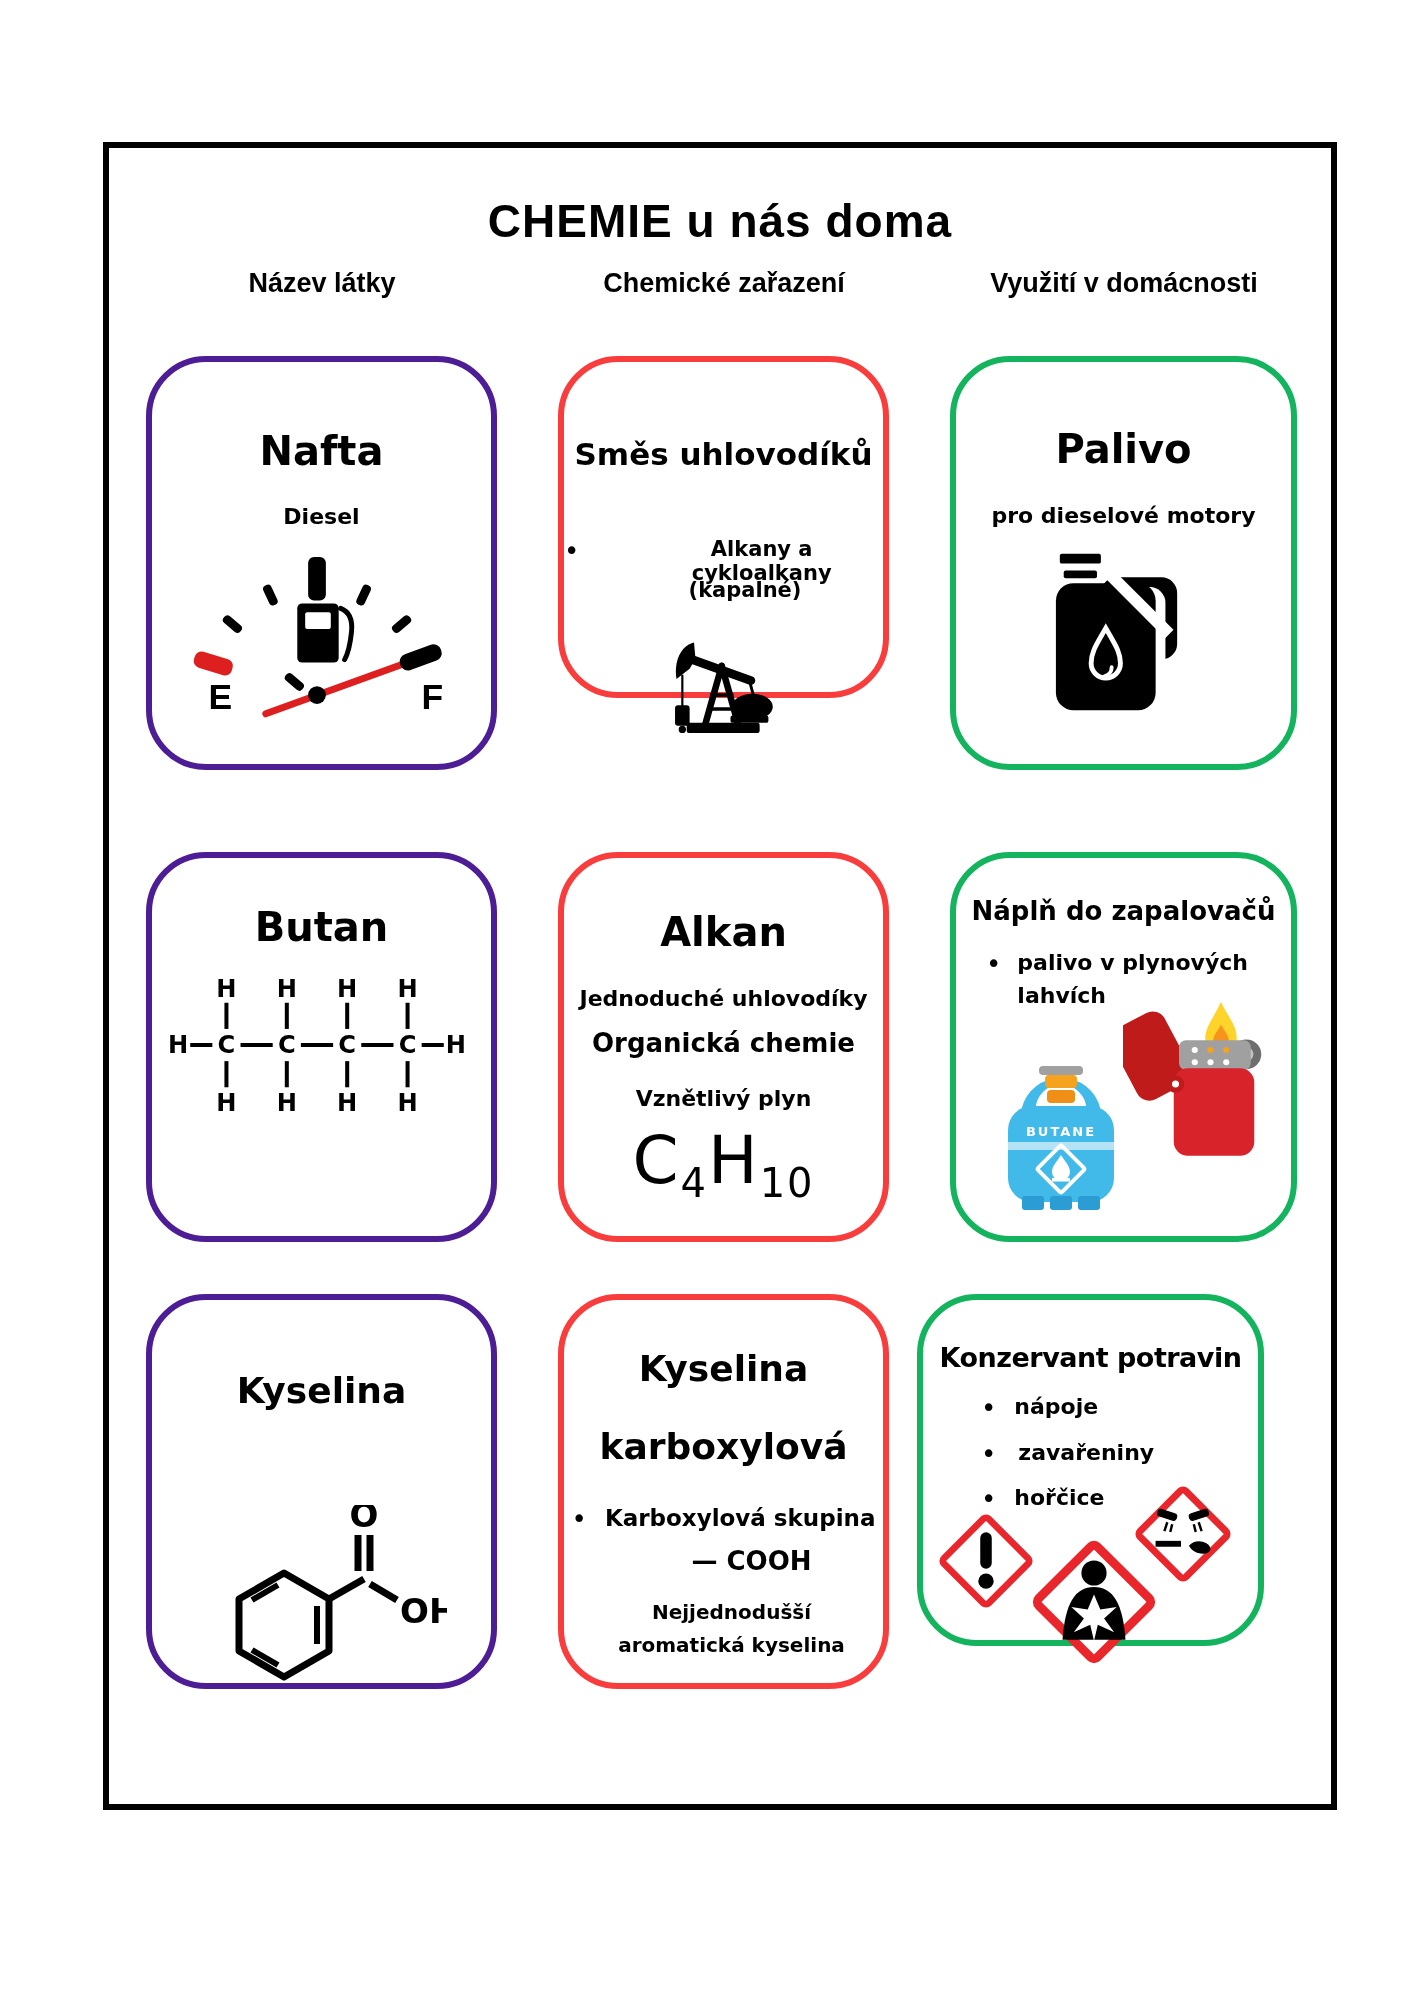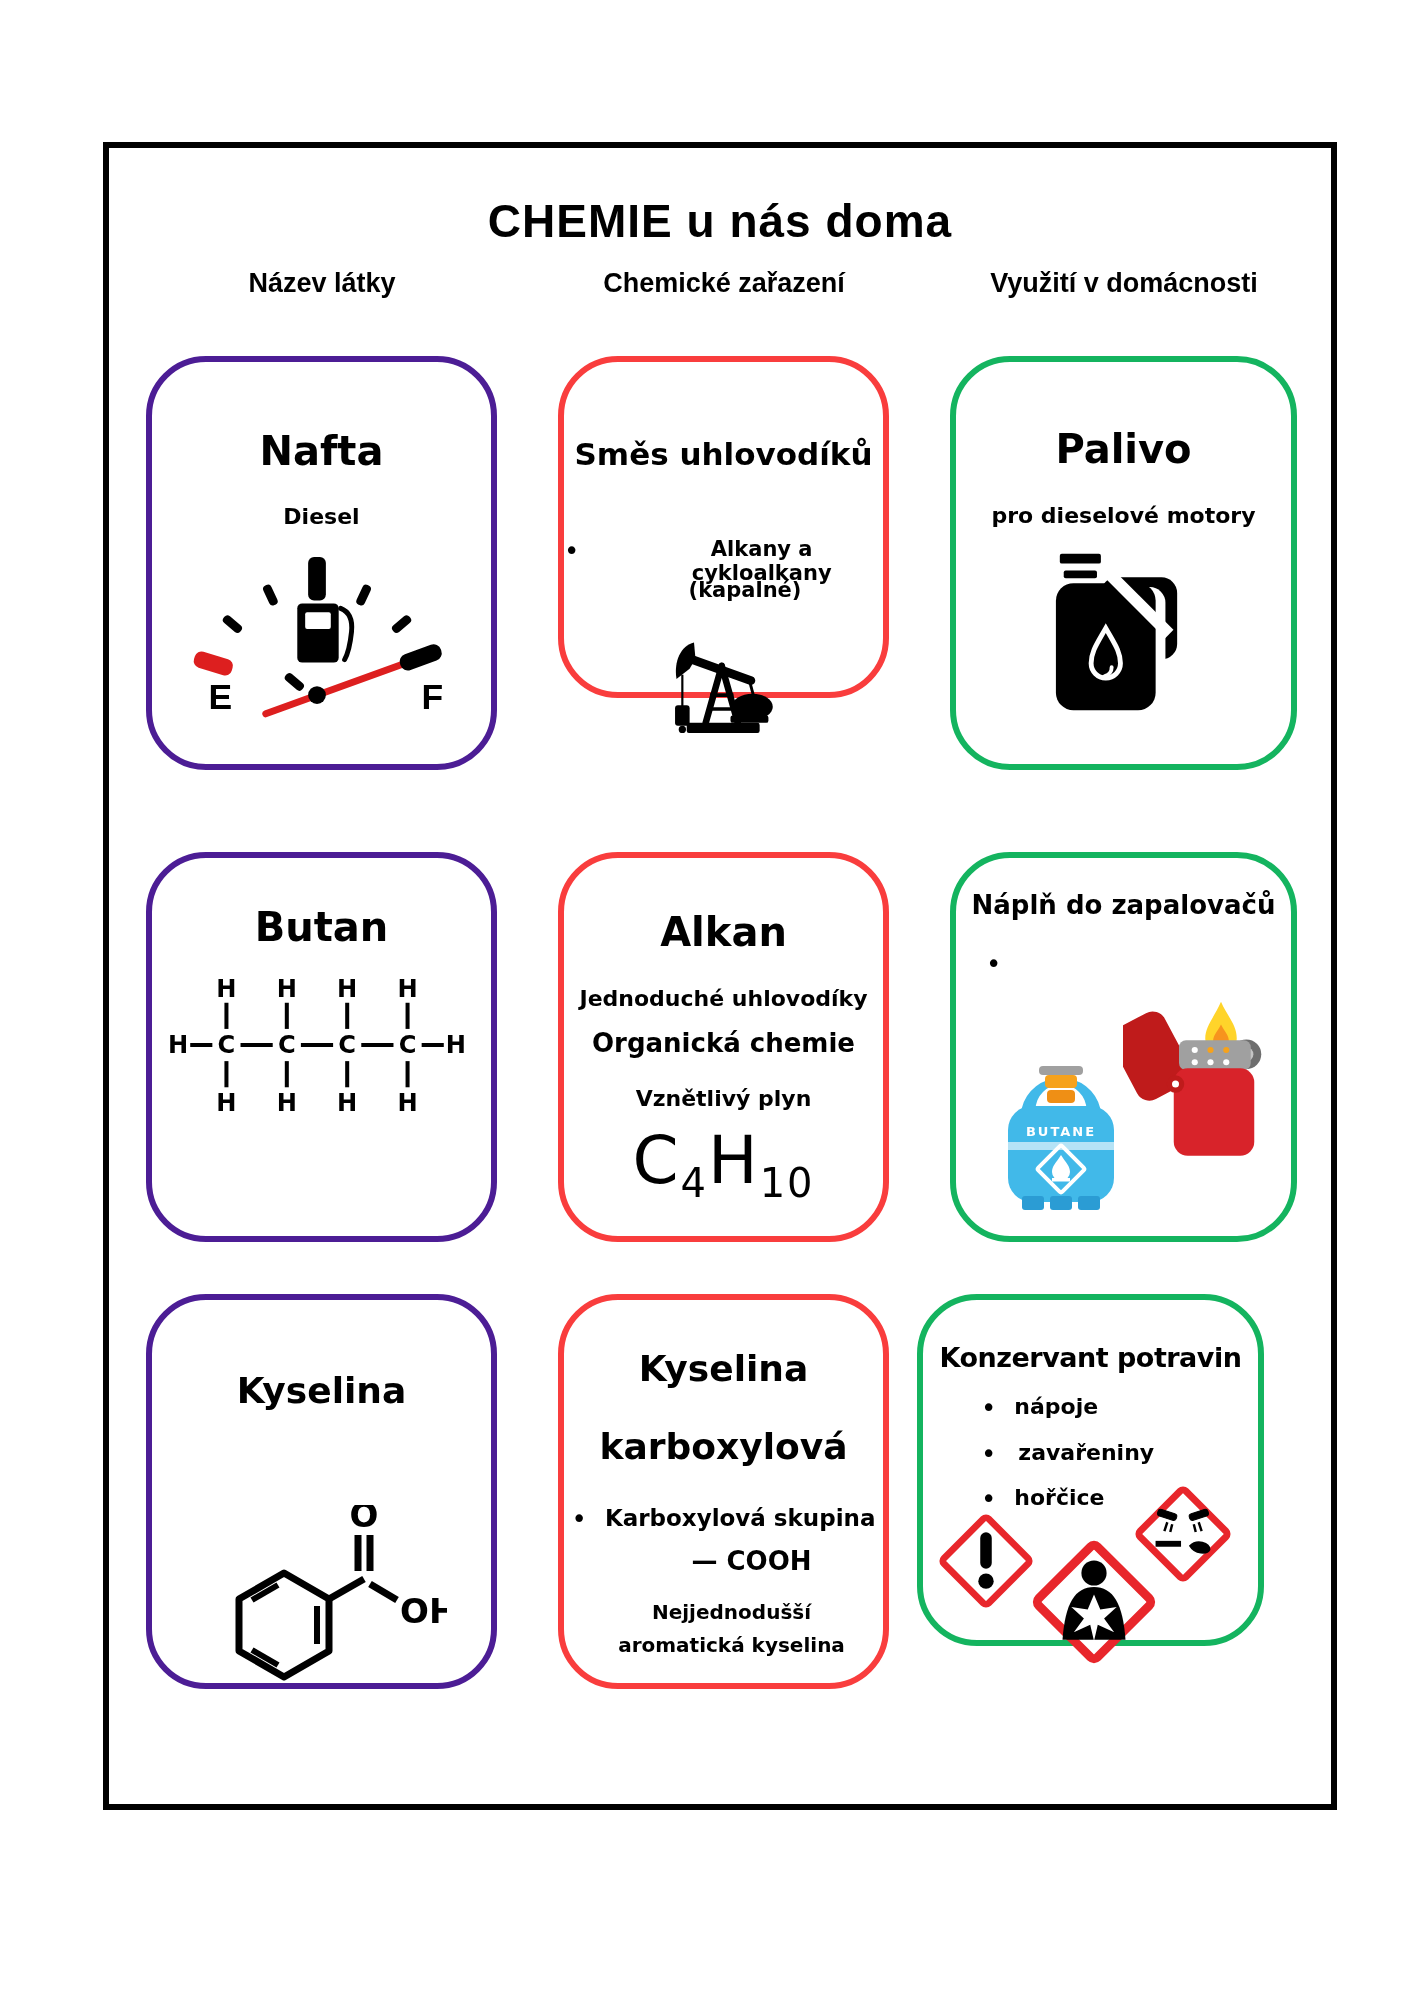--- a/index.html
+++ b/index.html
@@ -165,23 +165,27 @@
 
     <div class="card red" style="left:449px; top:704px; width:331px; height:390px;">
       <div class="abs t40" style="top:51px">Alkan</div>
       <div class="abs sub22" style="top:128px">Jednoduché uhlovodíky</div>
       <div class="abs t26" style="top:170px">Organická chemie</div>
       <div class="abs sub22" style="top:228px">Vznětlivý plyn</div>
       <div class="abs formula" style="top:264px"><span>C</span><sub>4</sub><span>H</span><sub>10</sub></div>
     </div>
 
     <div class="card green" style="left:841px; top:704px; width:347px; height:390px;">
-      <div class="abs t26" style="top:32px">Náplň do zapalovačů</div>
+      <div class="abs t26" style="top:38px">Náplň do zapalovačů</div>
       <div style="position:absolute; left:30px; top:92px; display:flex; gap:16px;">
         <span class="dot">•</span>
+        <span style="text-align:left">
+          <span class="sub22" style="display:block">palivo v plynových</span>
+          <span class="sub22" style="display:block; margin-top:8px">lahvích</span>
+        </span>
       </div>
       <svg class="ghs" style="left:52px; top:188px" width="106" height="168" viewBox="0 0 106 168">
         <path d="M20,64 A34 34 0 0 1 86,64" style="fill:none;stroke:var(--canister-blue);stroke-width:13;stroke-linecap:round"></path>
         <path d="M32,64 A21 21 0 0 1 74,64" style="fill:none;stroke:#fff;stroke-width:9"></path>
         <rect x="31" y="20" width="44" height="9" rx="4" style="fill:var(--metal-gray)"></rect>
         <rect x="37" y="29" width="32" height="13" rx="4" style="fill:var(--valve-orange)"></rect>
         <rect x="39" y="44" width="28" height="13" rx="4" style="fill:var(--valve-orange-dark)"></rect>
         <rect x="0" y="60" width="106" height="96" rx="24" style="fill:var(--canister-blue)"></rect>
         <text x="53" y="90" text-anchor="middle" font-size="13" font-weight="bold" letter-spacing="2" style="fill:#fff">BUTANE</text>
         <rect x="0" y="96" width="106" height="8" style="fill:var(--canister-blue-light)"></rect>

